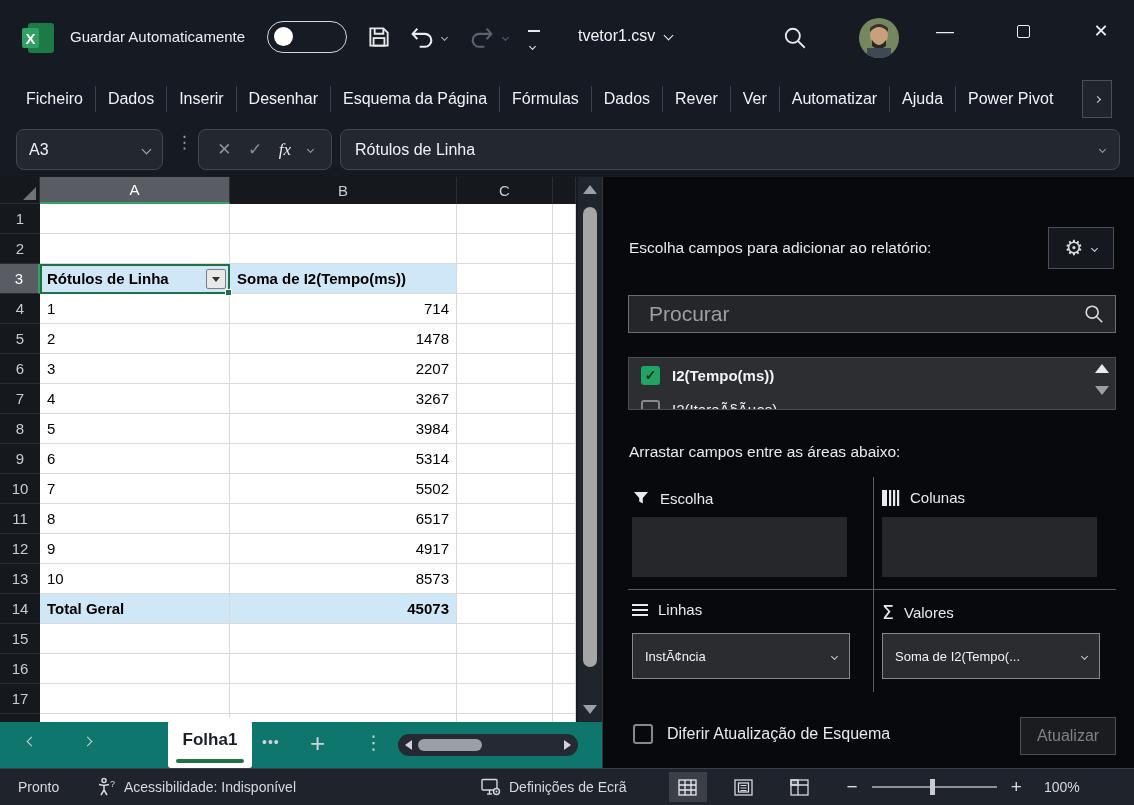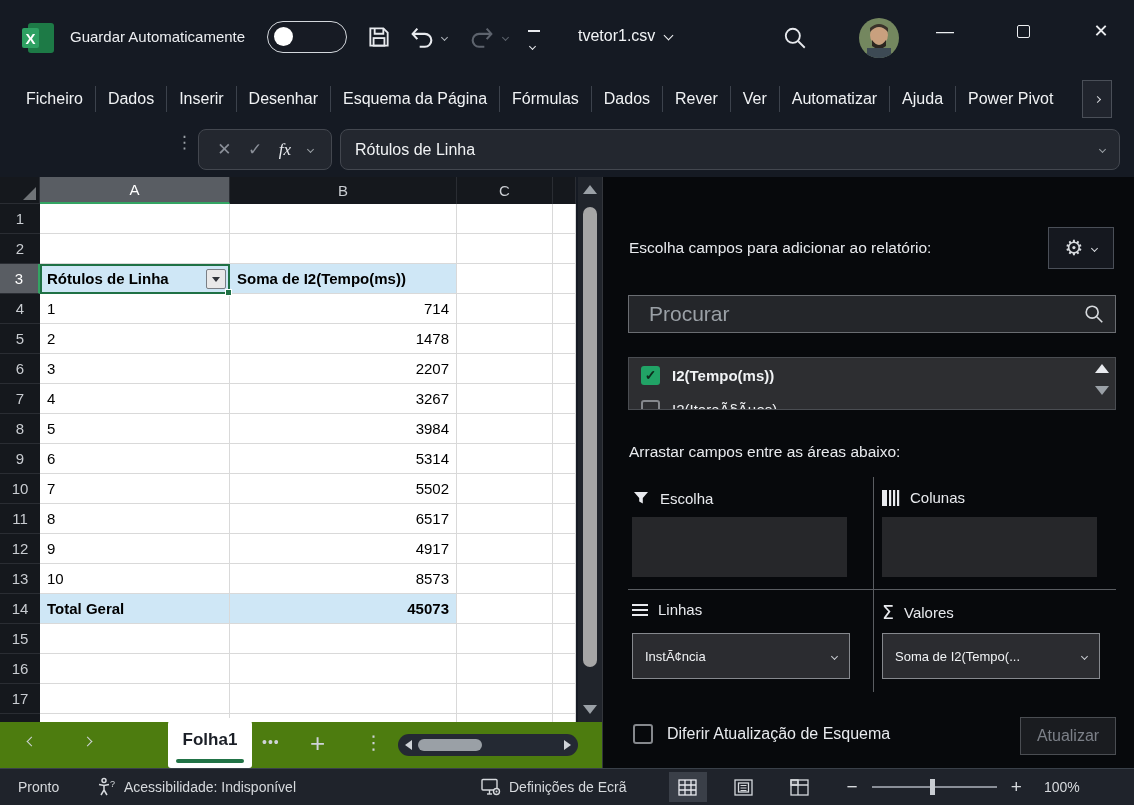--- a/index.html
+++ b/index.html
@@ -77,21 +77,21 @@
   .filterbtn { position:absolute; right:3px; top:5px; width:20px; height:20px; background:#e9e9e9; border:1px solid #7a7f85; border-radius:2px; display:flex; align-items:center; justify-content:center; cursor:pointer; }
   .filterbtn .tri { border-left:4px solid transparent; border-right:4px solid transparent; border-top:5px solid #30343a; }
 
   
   .vscroll { position:absolute; left:578px; top:177px; width:24px; height:545px; background:#20242b; }
   .vscroll .up { position:absolute; left:5px; top:8px; border-left:7px solid transparent; border-right:7px solid transparent; border-bottom:9px solid #9aa0a6; cursor:pointer; }
   .vscroll .down { position:absolute; left:5px; bottom:8px; border-left:7px solid transparent; border-right:7px solid transparent; border-top:9px solid #9aa0a6; cursor:pointer; }
   .vscroll .thumb { position:absolute; left:5px; top:30px; width:14px; height:460px; background:#a6a6a6; border-radius:7px; cursor:grab; }
 
   
-  .sheetbar { position:absolute; left:0; top:722px; width:602px; height:46px; background:#4d7c0f; }
+  .sheetbar { position:absolute; left:0; top:722px; width:602px; height:46px; background:#0f766e; }
   .snav { position:absolute; top:16px; color:#cfd3d8; cursor:pointer; }
   .sheettab { position:absolute; left:168px; top:-4px; width:84px; height:50px; background:#ffffff; border-radius:6px 6px 3px 3px; display:flex; align-items:center; justify-content:center; cursor:pointer; }
   .sheettab .lbl { font-size:17px; font-weight:600; color:#1b1f27; margin-top:-6px; }
   .sheettab .greenbar { position:absolute; left:8px; right:8px; bottom:5px; height:4px; background:#217346; border-radius:2px; }
   .smore { position:absolute; left:262px; top:12px; font-size:14px; color:#cfd3d8; letter-spacing:1px; cursor:pointer; }
   .sadd { position:absolute; left:310px; top:6px; font-size:26px; font-weight:300; color:#cfd3d8; cursor:pointer; }
   .smenu { position:absolute; left:364px; top:9px; font-size:19px; color:#cfd3d8; cursor:pointer; }
   .hscroll { position:absolute; left:398px; top:12px; width:180px; height:22px; background:#242933; border-radius:11px; cursor:pointer; }
   .hscroll .larr { position:absolute; left:7px; top:6px; border-top:5px solid transparent; border-bottom:5px solid transparent; border-right:7px solid #cfd3d8; }
   .hscroll .rarr { position:absolute; right:7px; top:6px; border-top:5px solid transparent; border-bottom:5px solid transparent; border-left:7px solid #cfd3d8; }
@@ -241,20 +241,24 @@
         <div class="rtab">Ajuda</div>
         <div class="rsep"></div>
         <div class="rtab">Power Pivot</div>
       </div>
     <div class="ribbon-overflow">
         <span class="chev right sm"></span>
       </div>
   </div>
 
   <div class="fbar">
+    <div class="fbox namebox">
+      <span class="txt">A3</span>
+      <span class="chev"></span>
+    </div>
     <div class="fdots">⋮</div>
     <div class="fbox fxbox">
       <span class="x">✕</span>
       <span class="ok">✓</span>
       <span class="fx">fx</span>
       <span class="chev sm"></span>
     </div>
     <div class="fbox formulabox">
       <span class="txt">Rótulos de Linha</span>
       <span class="chev sm"></span>

